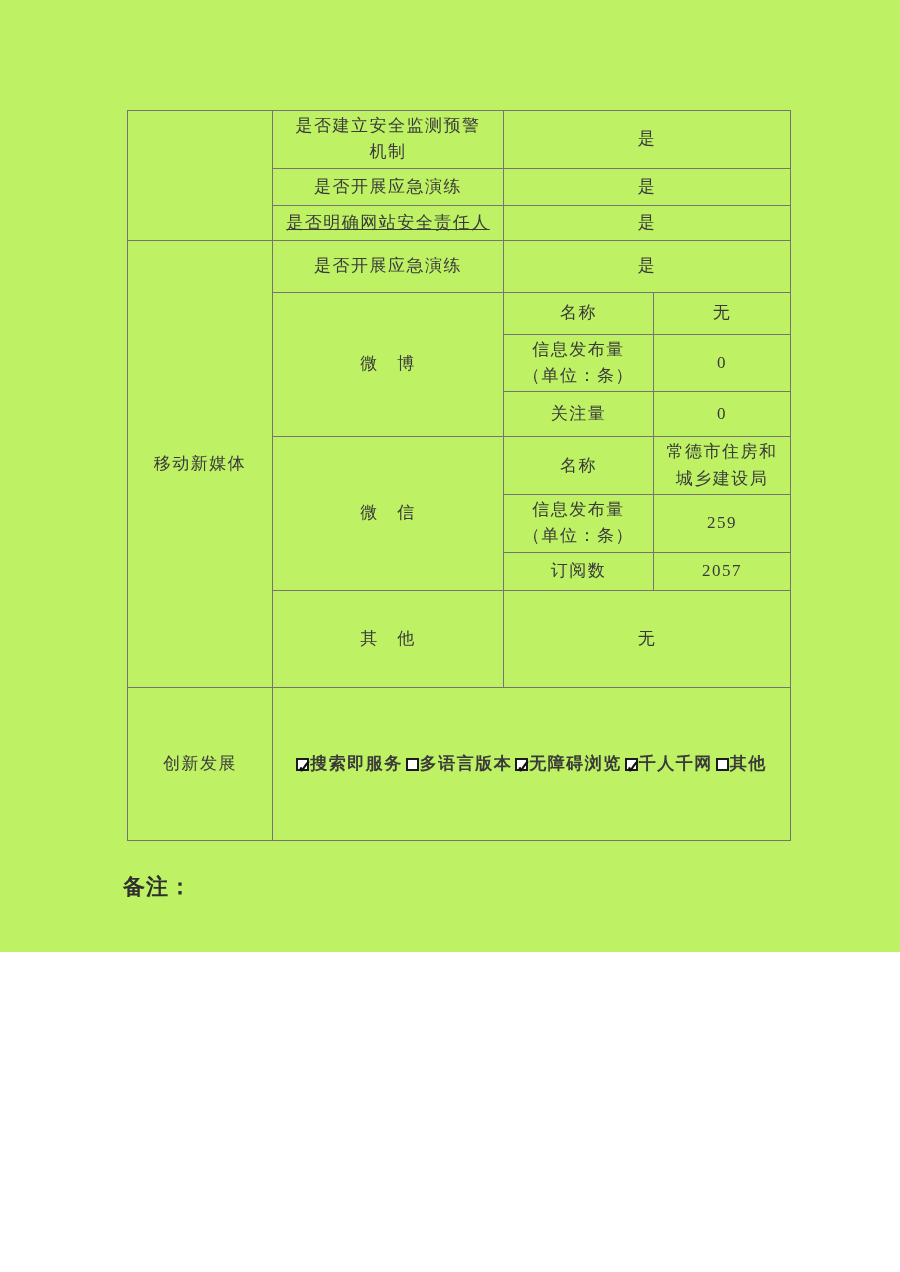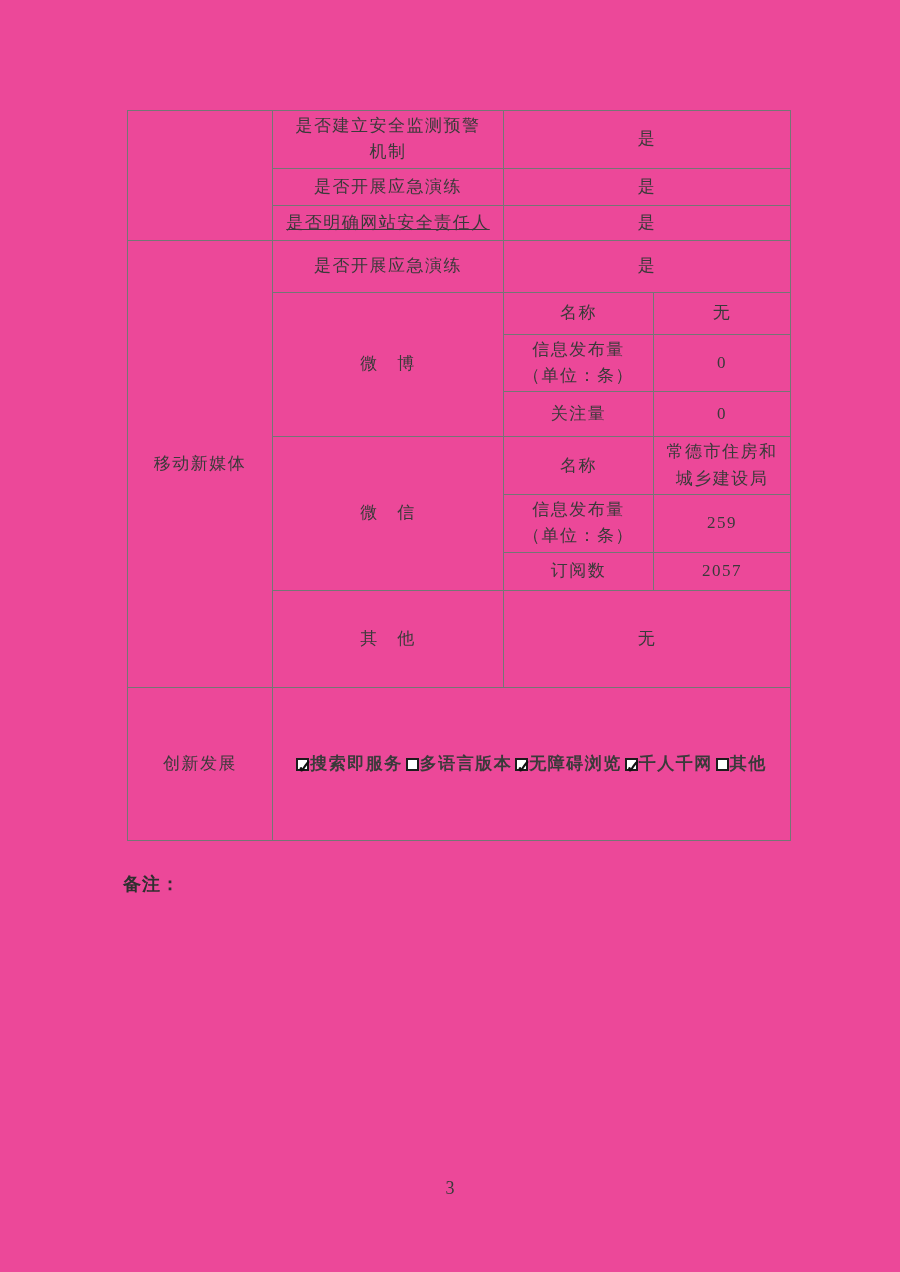--- a/index.html
+++ b/index.html
@@ -1,21 +1,21 @@
 <!DOCTYPE html>
 <html><head>
 <meta charset="utf-8">
 <style>
   * { box-sizing: border-box; }
   html, body { margin: 0; padding: 0; background: #ffffff; }
   .page {
     position: relative;
     width: 900px;
-    height: 1272px;
-    background: #ec4899;
+    height: 952px;
+    background: #bef264;
     font-family: "Liberation Serif", "DejaVu Serif", serif;
     color: #3a3a3a;
     overflow: hidden;
   }
   table.report {
     position: absolute;
     left: 127px;
     top: 110px;
     width: 663px;
     border-collapse: collapse;
@@ -51,21 +51,21 @@
     top: -6px;
     font-size: 18px;
     font-weight: bold;
     color: #111111;
     letter-spacing: 0;
   }
   .notes {
     position: absolute;
     left: 123px;
     top: 872px;
-    font-size: 18px;
+    font-size: 22px;
     font-weight: bold;
     color: #2f2f2f;
     letter-spacing: 1px;
   }
   .page-number {
     position: absolute;
     left: 0;
     top: 1178px;
     width: 900px;
     text-align: center;

